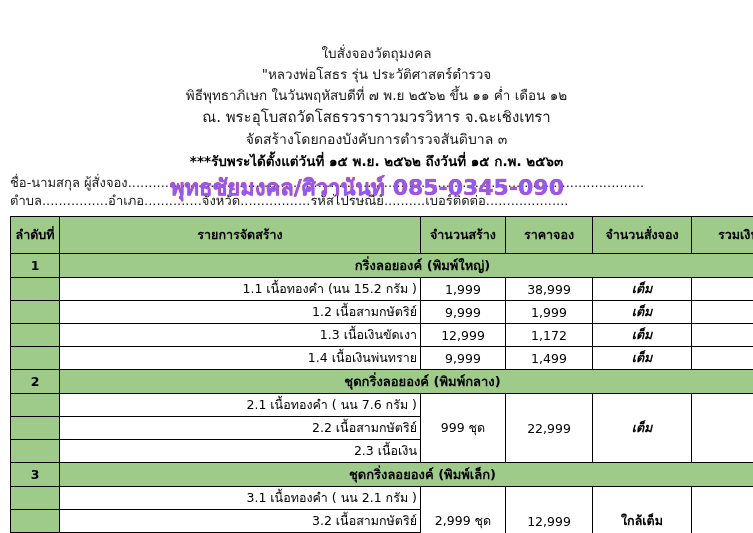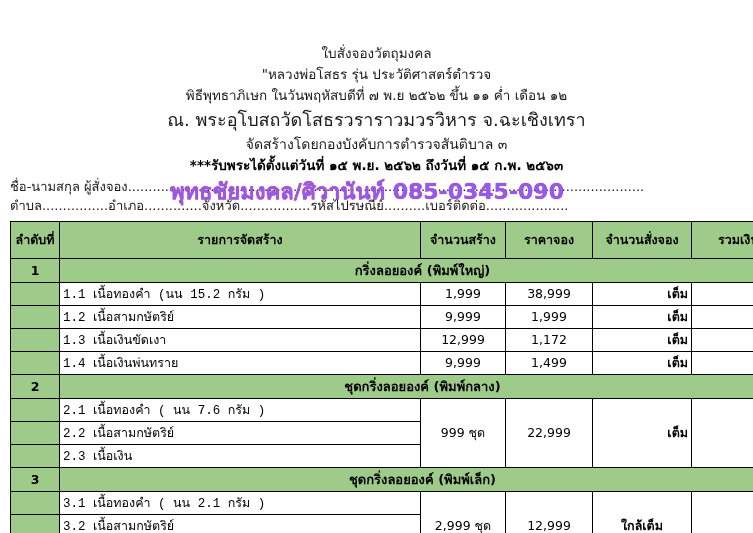--- a/index.html
+++ b/index.html
@@ -27,21 +27,21 @@
     font-size: 13.5px;
     line-height: 1.55;
   }
   .header .line {
     display: block;
     white-space: nowrap;
   }
   .header .l1 { font-size: 13.5px; }
   .header .l2 { font-size: 13.5px; }
   .header .l3 { font-size: 13.5px; }
-  .header .l4 { font-size: 18px; }
+  .header .l4 { font-size: 15px; }
   .header .l5 { font-size: 14px; }
   .header .l6 {
     font-size: 13.5px;
     color: #000000;
     font-weight: bold;
   }
   .fields {
     margin-top: 2px;
     color: #1a1a1a;
     font-size: 13px;
@@ -94,27 +94,28 @@
     background: #9ecb8a;
   }
   tr.group td {
     background: #9ecb8a;
     font-weight: bold;
   }
   tr.group td.title {
     text-align: center;
     font-size: 13px;
   }
-  td.item { text-align: left; padding-left: 8px; font-family: Liberation Mono, monospace; }
+  td.item { text-align: right; padding-left: 8px; }
   td.num  { text-align: center; }
   td.full {
-    text-align: right;
+    text-align: center;
     color: #ff0000;
     font-weight: bold;
     font-size: 16px;
+    font-style: italic;
   }
   td.near {
     text-align: center;
     color: #1a5fd0;
     font-weight: bold;
     font-size: 20px;
   }
   td.sum { background: #ffffff; }
   .rowh { height: 22px; }
 </style>

